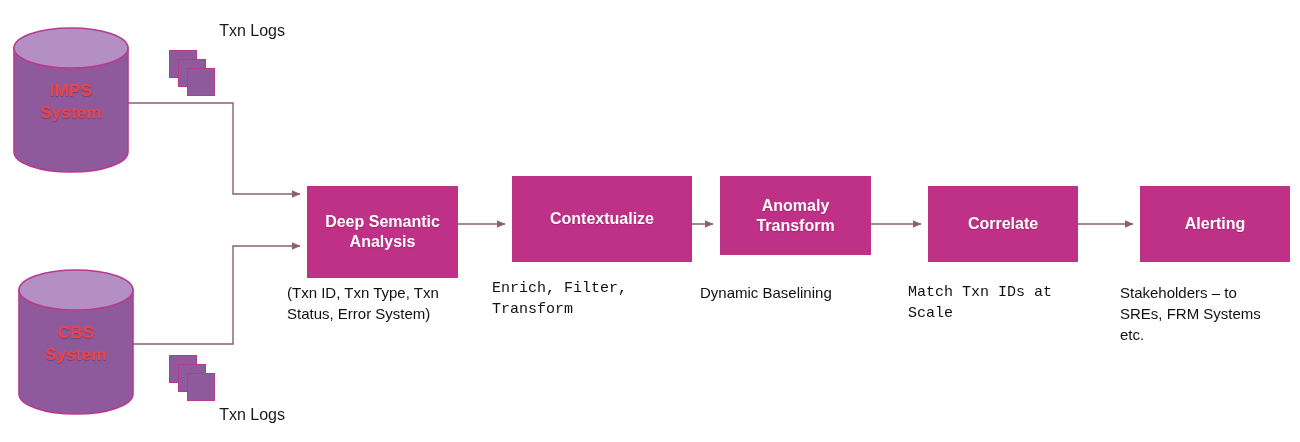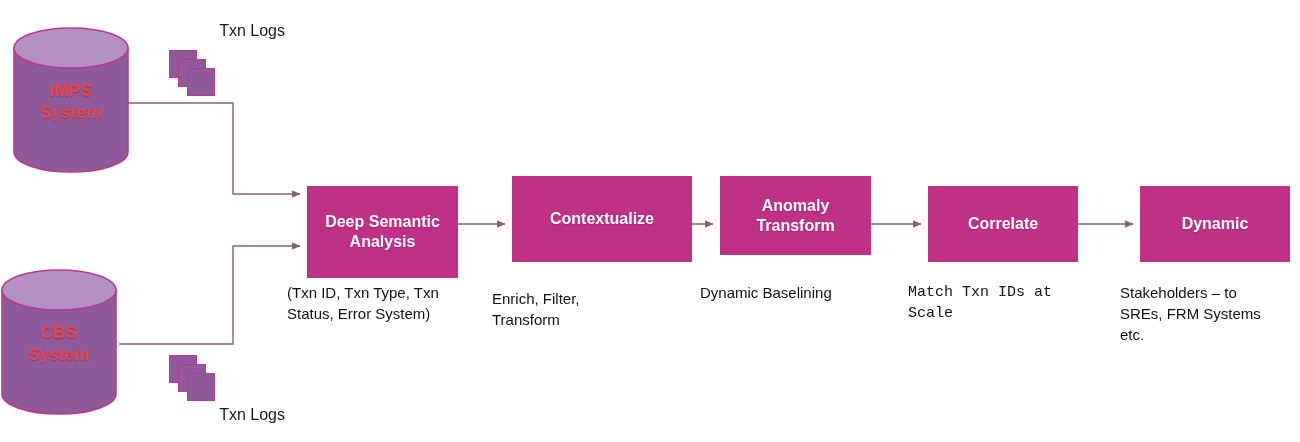--- a/index.html
+++ b/index.html
@@ -129,21 +129,21 @@
     </div>
   </div>
 
   <div class="logs-group" style="left:165px; top:22px; width:80px; height:80px;">
     <div class="logs-caption" style="left:-40px; top:0px;">Txn Logs</div>
     <div class="page" style="left:4px;  top:28px;"></div>
     <div class="page" style="left:13px; top:37px;"></div>
     <div class="page" style="left:22px; top:46px;"></div>
   </div>
 
-  <div class="cylinder" style="left:0; top:268px;">
+  <div class="cylinder" style="left:17px; top:268px;">
     <svg class="cyl-svg" viewBox="0 0 118 148" xmlns="http://www.w3.org/2000/svg">
       <path d="M2,22 L2,126 A57,20 0 0 0 116,126 L116,22 Z" fill="#8e5a9b" stroke="#b83a8e" stroke-width="1.6"></path>
       <ellipse cx="59" cy="22" rx="57" ry="20" fill="#b38fc4" stroke="#b83a8e" stroke-width="1.6"></ellipse>
     </svg>
     <div class="cyl-label">
       <div>CBS</div>
       <div>System</div>
     </div>
   </div>
 
@@ -163,21 +163,21 @@
   <div class="pcap" style="left:287px; top:282px; width:191px;">
     <div>(Txn ID, Txn Type, Txn</div>
     <div>Status, Error System)</div>
   </div>
 
   <div class="pbox" style="left:512px; top:176px; width:180px; height:86px;">
     <div class="pbox-label">
       <div>Contextualize</div>
     </div>
   </div>
-  <div class="pcap" style="left:492px; top:288px; width:191px;">
+  <div class="pcap" style="left:492px; top:278px; width:191px;font-family:Liberation Mono, monospace;">
     <div>Enrich, Filter,</div>
     <div>Transform</div>
   </div>
 
   <div class="pbox" style="left:720px; top:176px; width:151px; height:79px;justify-content:center;">
     <div class="pbox-label">
       <div>Anomaly</div>
       <div>Transform</div>
     </div>
   </div>
@@ -190,21 +190,21 @@
       <div>Correlate</div>
     </div>
   </div>
   <div class="pcap" style="left:908px; top:282px; width:191px;font-family:Liberation Mono, monospace;">
     <div>Match Txn IDs at</div>
     <div>Scale</div>
   </div>
 
   <div class="pbox" style="left:1140px; top:186px; width:150px; height:76px;">
     <div class="pbox-label">
-      <div>Dynamic</div>
+      <div>Alerting</div>
     </div>
   </div>
   <div class="pcap" style="left:1120px; top:282px; width:191px;">
     <div>Stakeholders – to</div>
     <div>SREs, FRM Systems</div>
     <div>etc.</div>
   </div>
 
 </div>
 

